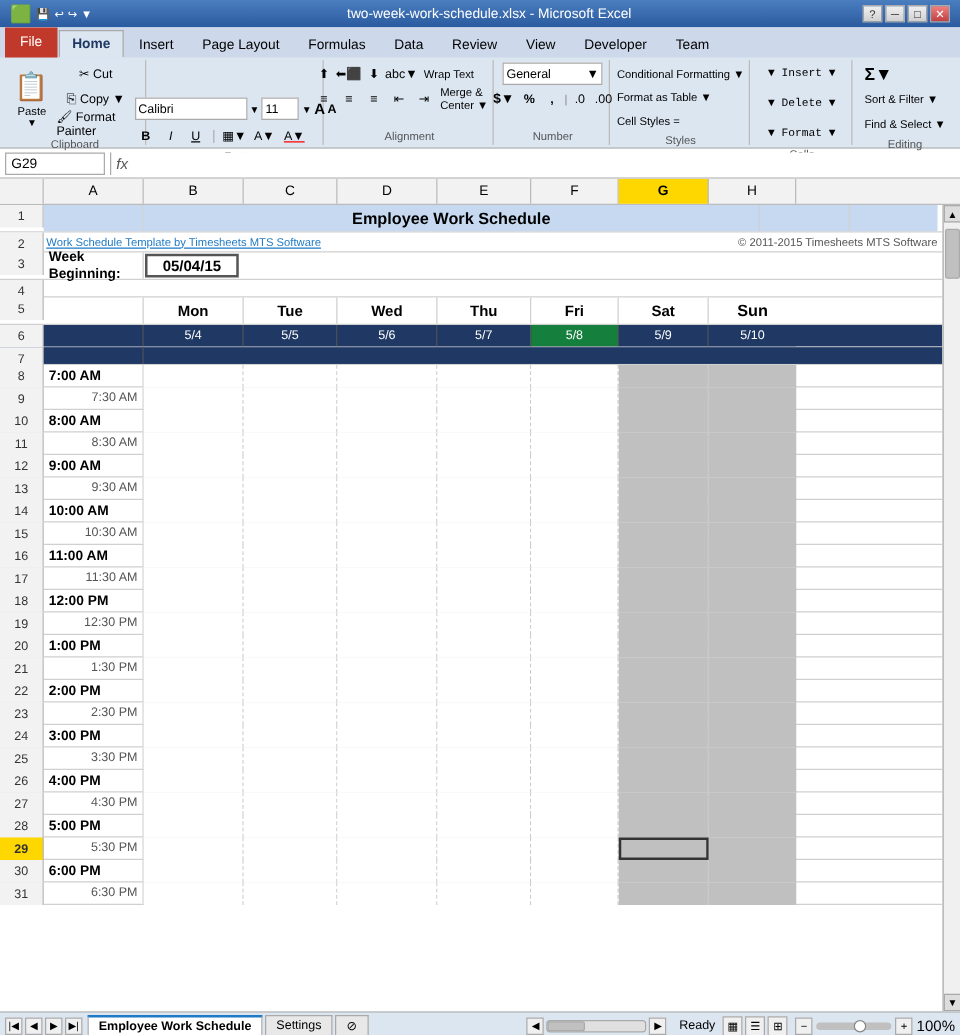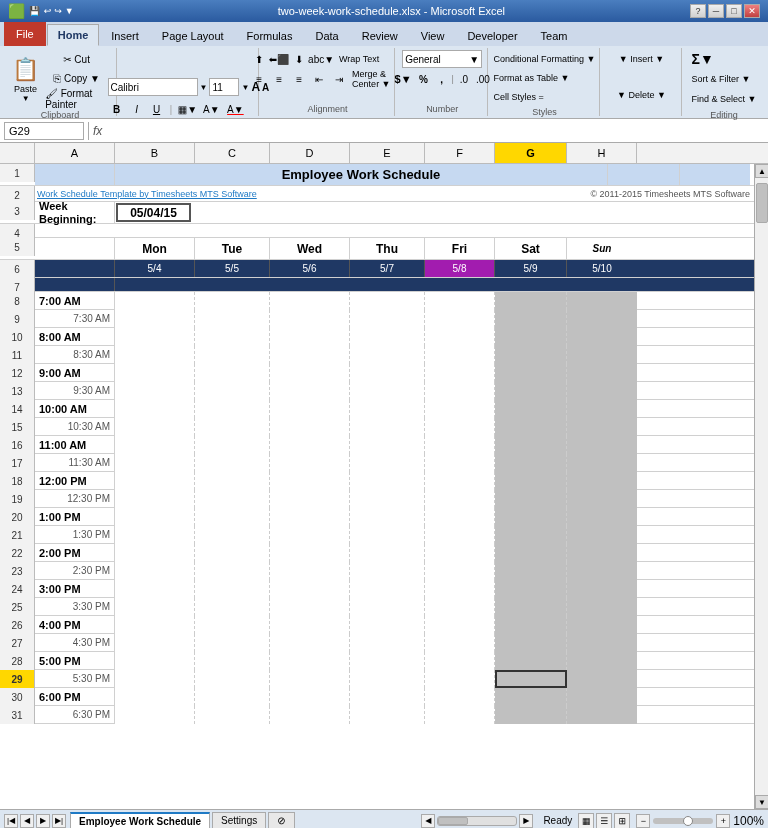--- a/index.html
+++ b/index.html
@@ -184,21 +184,21 @@
     <div class="ribbon-group" style="min-width:110px;">
       <div class="ribbon-group-items" style="flex-direction:column; align-items:flex-start; gap:2px;">
         <div class="styles-btn">Conditional Formatting ▼</div>
         <div class="styles-btn">Format as Table ▼</div>
         <div class="styles-btn">Cell Styles =</div>
       </div>
       <div class="ribbon-group-label">Styles</div>
     </div>
 
     <div class="ribbon-group" style="min-width:80px;">
-      <div class="ribbon-group-items" style="flex-direction:column; align-items:flex-start; gap:18px;">
+      <div class="ribbon-group-items" style="flex-direction:column; align-items:flex-start; gap:6px;font-family:Liberation Mono, monospace;">
         <div class="small-btn" style="font-size:9px; width:70px;">▼ Insert ▼</div>
         <div class="small-btn" style="font-size:9px; width:70px;">▼ Delete ▼</div>
         <div class="small-btn" style="font-size:9px; width:70px;">▼ Format ▼</div>
       </div>
       <div class="ribbon-group-label">Cells</div>
     </div>
 
     <div class="ribbon-group" style="min-width:80px; border-right:none;">
       <div class="ribbon-group-items" style="flex-direction:column; align-items:flex-start; gap:2px;">
         <div style="display:flex; gap:2px;">
@@ -275,31 +275,31 @@
 
       <div class="sheet-row" style="height:22px; min-height:22px;">
         <div class="row-num">5</div>
         <div style="width:80px; border-right:1px solid #d0d0d0;"></div>
         <div style="width:80px; border-right:1px solid #d0d0d0; display:flex; align-items:center; justify-content:center; font-weight:bold; font-size:12px;">Mon</div>
         <div style="width:75px; border-right:1px solid #d0d0d0; display:flex; align-items:center; justify-content:center; font-weight:bold; font-size:12px;">Tue</div>
         <div style="width:80px; border-right:1px solid #d0d0d0; display:flex; align-items:center; justify-content:center; font-weight:bold; font-size:12px;">Wed</div>
         <div style="width:75px; border-right:1px solid #d0d0d0; display:flex; align-items:center; justify-content:center; font-weight:bold; font-size:12px;">Thu</div>
         <div style="width:70px; border-right:1px solid #d0d0d0; display:flex; align-items:center; justify-content:center; font-weight:bold; font-size:12px;">Fri</div>
         <div style="width:72px; border-right:1px solid #d0d0d0; display:flex; align-items:center; justify-content:center; font-weight:bold; font-size:12px;">Sat</div>
-        <div style="width:70px; display:flex; align-items:center; justify-content:center; font-weight:bold; font-size:10px;font-style:italic;">Sun</div>
+        <div style="width:70px; display:flex; align-items:center; justify-content:center; font-weight:bold; font-size:13px;">Sun</div>
       </div>
 
       <div class="sheet-row" style="height:18px; min-height:18px; background:#1f3864;">
         <div class="row-num">6</div>
         <div style="width:80px; border-right:1px solid #555; background:#1f3864;"></div>
         <div style="width:80px; border-right:1px solid #555; background:#1f3864; display:flex; align-items:center; justify-content:center; color:white; font-size:10px;">5/4</div>
         <div style="width:75px; border-right:1px solid #555; background:#1f3864; display:flex; align-items:center; justify-content:center; color:white; font-size:10px;">5/5</div>
         <div style="width:80px; border-right:1px solid #555; background:#1f3864; display:flex; align-items:center; justify-content:center; color:white; font-size:10px;">5/6</div>
         <div style="width:75px; border-right:1px solid #555; background:#1f3864; display:flex; align-items:center; justify-content:center; color:white; font-size:10px;">5/7</div>
-        <div style="width:70px; border-right:1px solid #555; background:#a21caf; display:flex; align-items:center; justify-content:center; color:white; font-size:10px;">5/8</div>
+        <div style="width:70px; border-right:1px solid #555; background:#15803d; display:flex; align-items:center; justify-content:center; color:white; font-size:10px;">5/8</div>
         <div style="width:72px; border-right:1px solid #555; background:#1f3864; display:flex; align-items:center; justify-content:center; color:white; font-size:10px;">5/9</div>
         <div style="width:70px; background:#1f3864; display:flex; align-items:center; justify-content:center; color:white; font-size:10px;">5/10</div>
       </div>
 
       <div class="sheet-row" style="height:14px; min-height:14px; background:#1f3864;">
         <div class="row-num">7</div>
         <div style="width:80px; background:#1f3864; border-right:1px solid #555;"></div>
         <div style="flex:1; background:#1f3864;"></div>
       </div>
 

